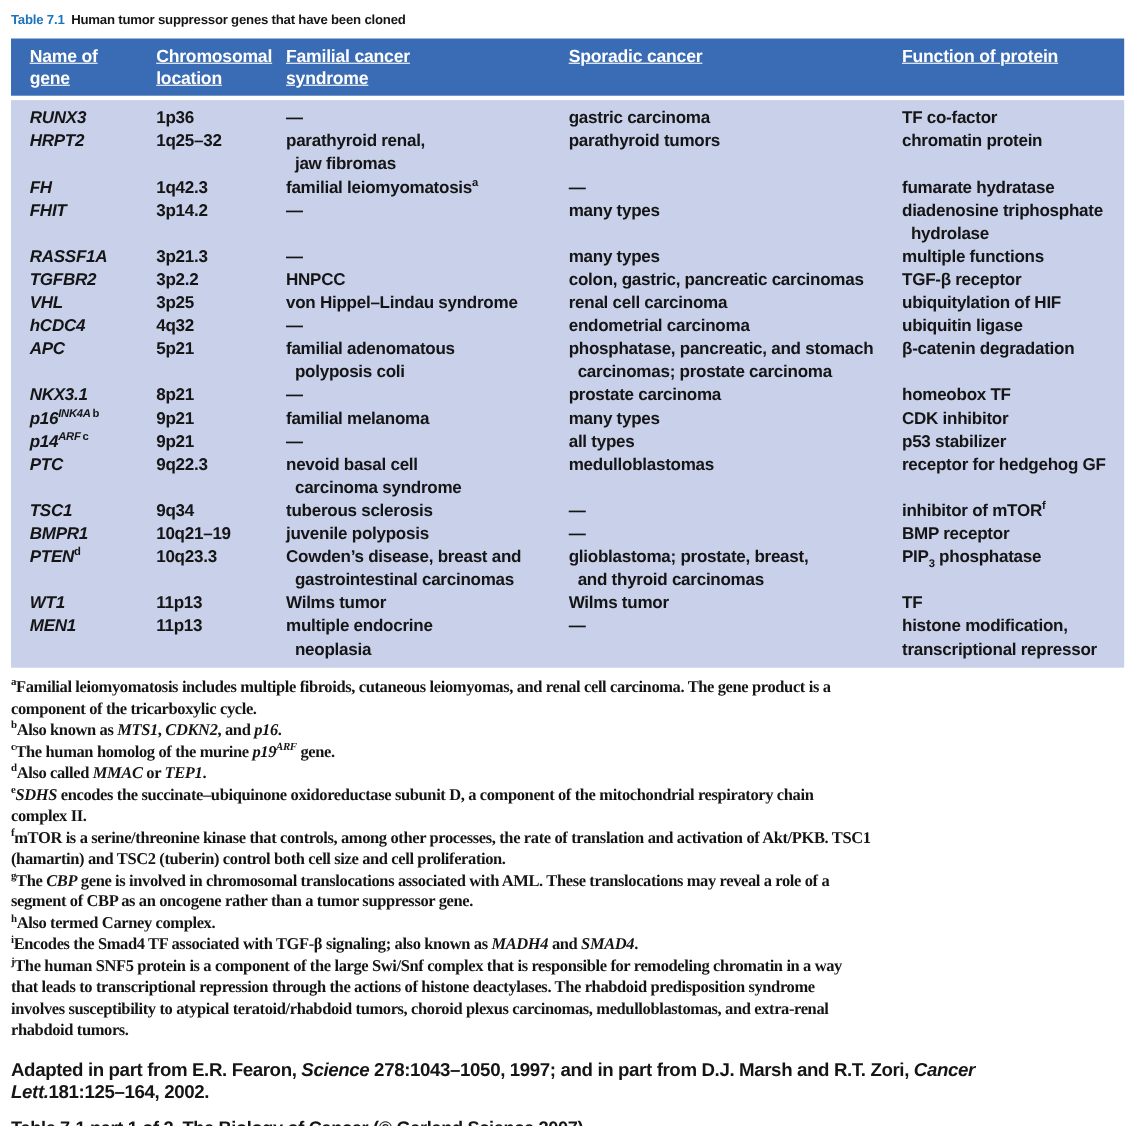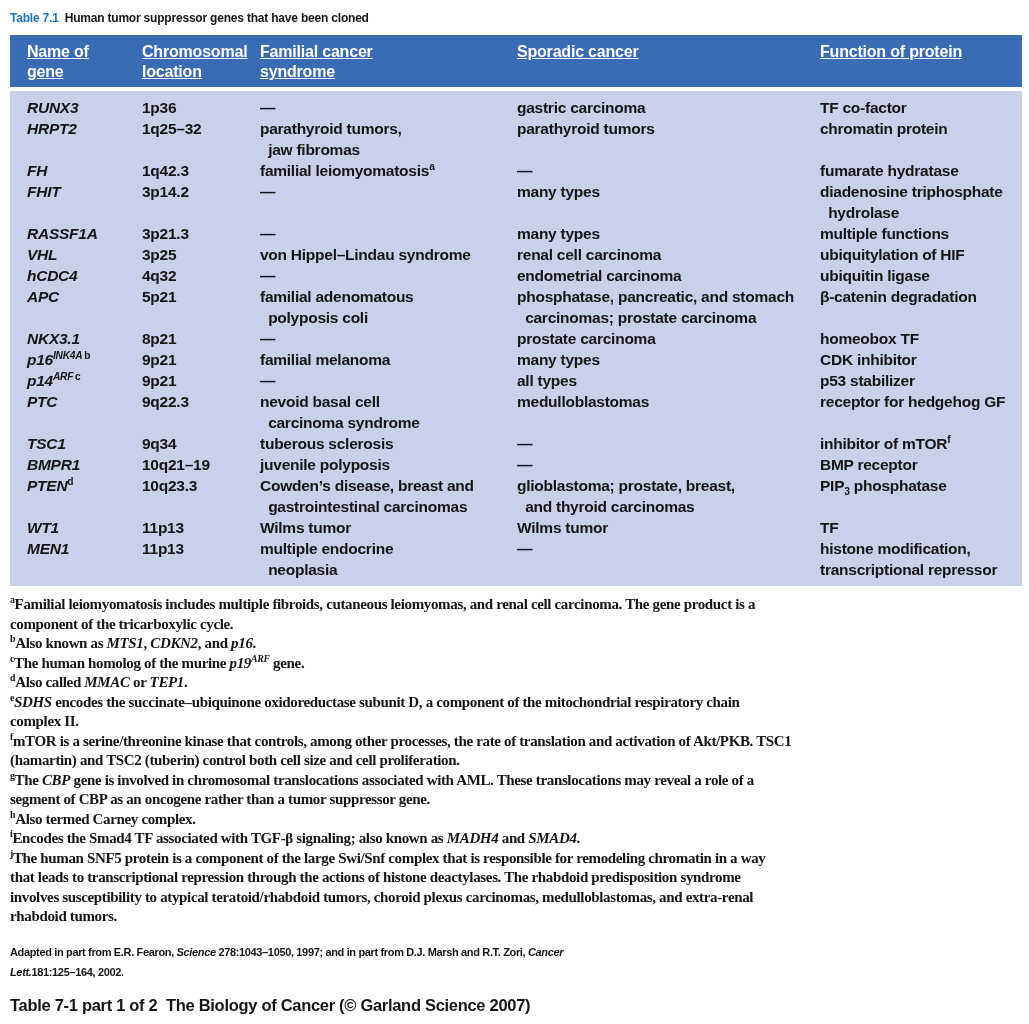--- a/index.html
+++ b/index.html
@@ -40,21 +40,21 @@
     padding:0 6px 0 17px;box-sizing:border-box;
   }
   .tcell .line{line-height:21px;white-space:pre-wrap;}
   .tcell{padding-right:6px;}
   sup{font-size:66%;vertical-align:super;line-height:0;}
   sub{font-size:66%;vertical-align:sub;line-height:0;}
 
   
   .footnotes{margin:9px 0 0 2px;width:1014px;font-size:15px;line-height:19.5px;letter-spacing:-0.35px;}
   .footnote{white-space:normal;font-family:Liberation Serif, serif;}
-  .source{margin:15px 0 0 2px;width:1014px;font-size:11px;line-height:20px;letter-spacing:-0.35px;}
+  .source{margin:15px 0 0 2px;width:1014px;font-size:17px;line-height:20px;letter-spacing:-0.35px;}
   .caption{margin:13px 0 0 2px;font-size:16.5px;line-height:20px;letter-spacing:-0.3px;white-space:pre-wrap;}
 </style>
 </head>
 <body>
 
 <div class="page">
 
   <div class="title">
     <span class="tnum">Table 7.1</span><span>Human tumor suppressor genes that have been cloned</span>
   </div>
@@ -99,21 +99,21 @@
           </div>
         </div>
         <div class="trow">
           <div class="tcell">
             <div class="line"><i>HRPT2</i></div>
           </div>
           <div class="tcell">
             <div class="line">1q25–32</div>
           </div>
           <div class="tcell">
-            <div class="line">parathyroid tumors,</div>
+            <div class="line">parathyroid renal,</div>
             <div class="line">  jaw fibromas</div>
           </div>
           <div class="tcell">
             <div class="line">parathyroid tumors</div>
           </div>
           <div class="tcell">
             <div class="line">chromatin protein</div>
           </div>
         </div>
         <div class="trow">
@@ -159,20 +159,37 @@
             <div class="line">3p21.3</div>
           </div>
           <div class="tcell">
             <div class="line">—</div>
           </div>
           <div class="tcell">
             <div class="line">many types</div>
           </div>
           <div class="tcell">
             <div class="line">multiple functions</div>
+          </div>
+        </div>
+        <div class="trow">
+          <div class="tcell">
+            <div class="line"><i>TGFBR2</i></div>
+          </div>
+          <div class="tcell">
+            <div class="line">3p2.2</div>
+          </div>
+          <div class="tcell">
+            <div class="line">HNPCC</div>
+          </div>
+          <div class="tcell">
+            <div class="line">colon, gastric, pancreatic carcinomas</div>
+          </div>
+          <div class="tcell">
+            <div class="line">TGF-β receptor</div>
           </div>
         </div>
         <div class="trow">
           <div class="tcell">
             <div class="line"><i>VHL</i></div>
           </div>
           <div class="tcell">
             <div class="line">3p25</div>
           </div>
           <div class="tcell">

